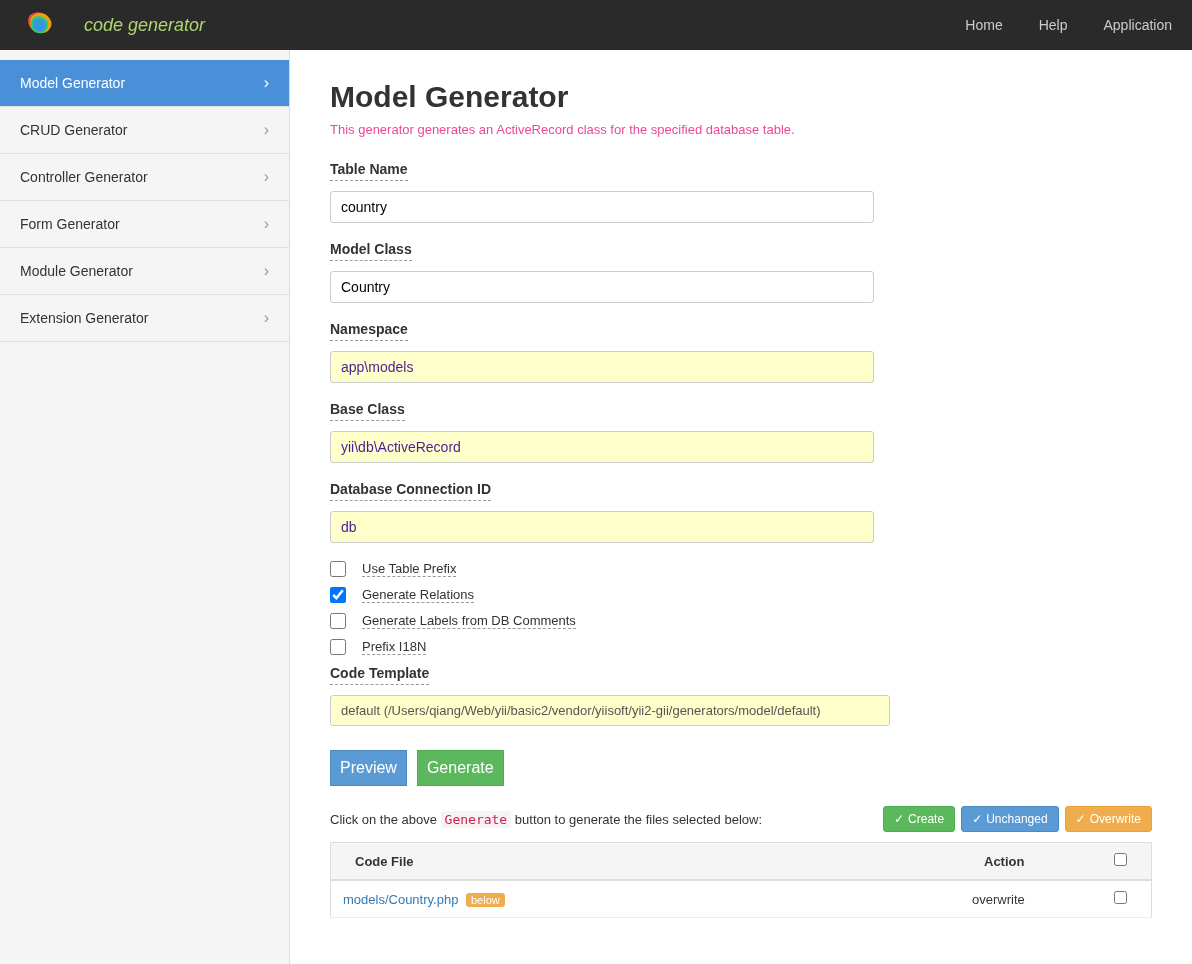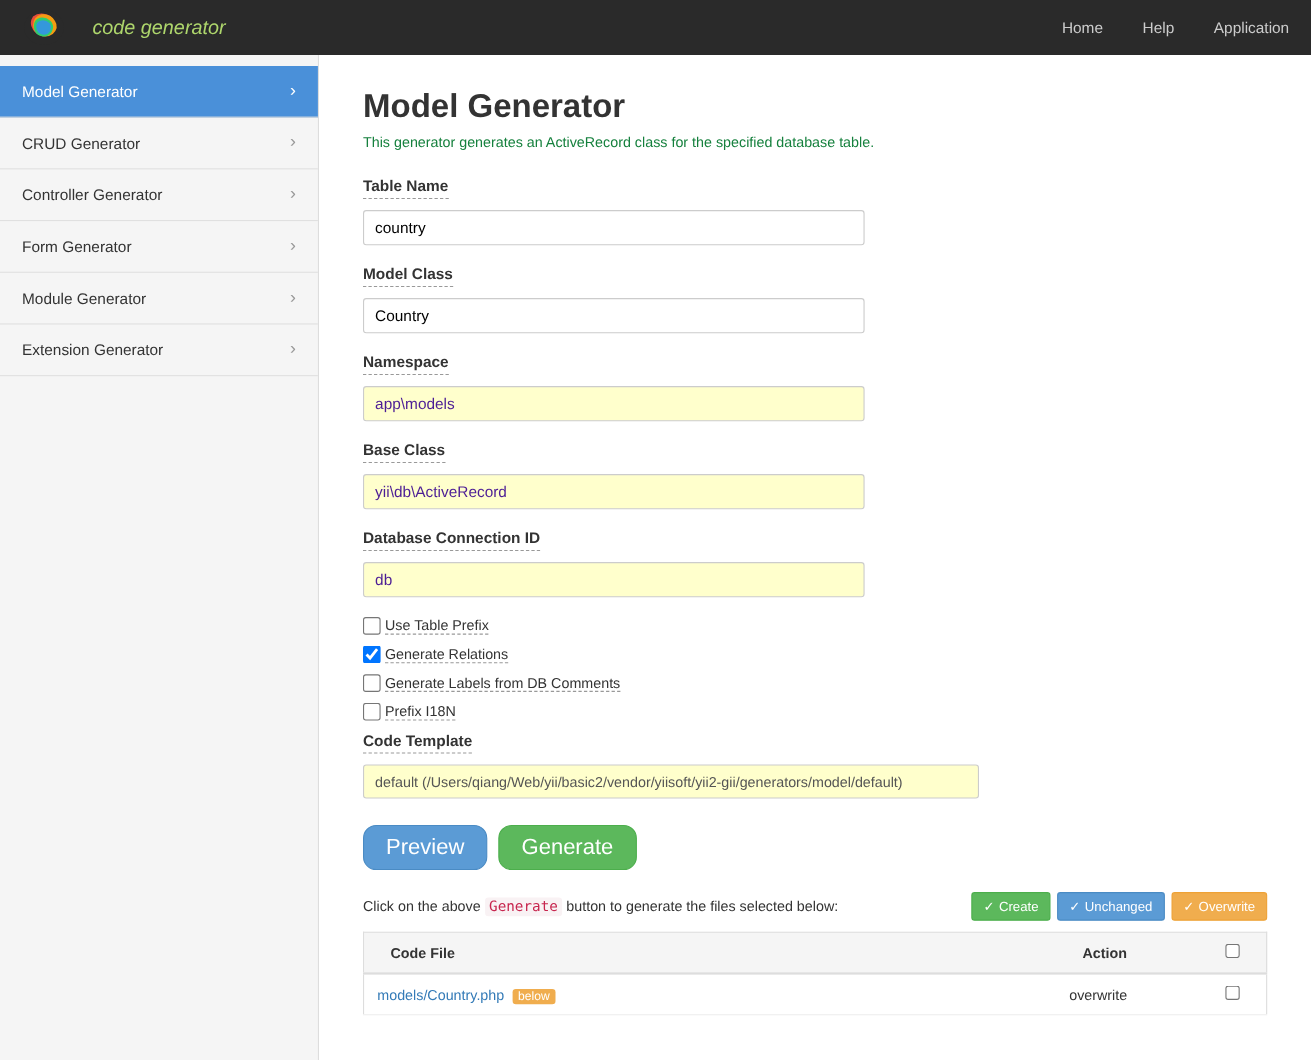--- a/index.html
+++ b/index.html
@@ -78,59 +78,59 @@
       flex: 1;
       padding: 30px 40px;
     }
     .page-title {
       font-size: 30px;
       font-weight: bold;
       color: #333;
       margin-bottom: 8px;
     }
     .page-description {
-      color: #15803d;
+      color: #ec4899;
       margin-bottom: 24px;
       font-size: 13px;
     }
 
     
     .form-group {
       margin-bottom: 18px;
     }
     .form-label {
       display: block;
       font-weight: bold;
       margin-bottom: 5px;
       font-size: 14px;
       color: #333;
       border-bottom: 1px dashed #999;
       padding-bottom: 3px;
       display: inline-block;
     }
     .form-input {
       display: block;
-      width: 456px;
+      width: 544px;
       padding: 7px 10px;
       border: 1px solid #ccc;
       border-radius: 3px;
       font-size: 14px;
       margin-top: 5px;
       background: #fff;
     }
     .form-input.readonly {
       background: #ffffcc;
       color: #4c1d95;
     }
 
     
     .checkbox-group {
       display: flex;
       align-items: center;
-      gap: 4px;
+      gap: 16px;
       margin-bottom: 10px;
     }
     .checkbox-group input[type="checkbox"] {
       width: 16px;
       height: 16px;
     }
     .checkbox-label {
       font-size: 13px;
       color: #333;
       border-bottom: 1px dashed #999;
@@ -149,24 +149,24 @@
       word-break: break-all;
     }
 
     
     .btn-row {
       display: flex;
       gap: 10px;
       margin: 24px 0 20px;
     }
     .btn {
-      padding: 8px 20px;
+      padding: 8px 9px;
       border: none;
-      border-radius: 12px;
-      font-size: 20px;
+      border-radius: 0;
+      font-size: 16px;
       cursor: pointer;
       font-weight: normal;
     }
     .btn-preview {
       background: #5b9bd5;
       color: #fff;
       border: 1px solid #4a8bc4;
     }
     .btn-generate {
       background: #5cb85c;

